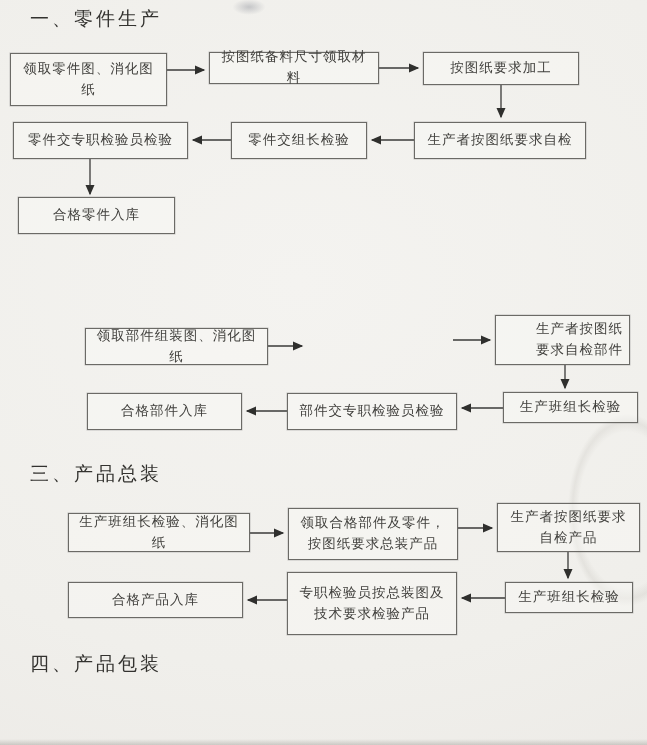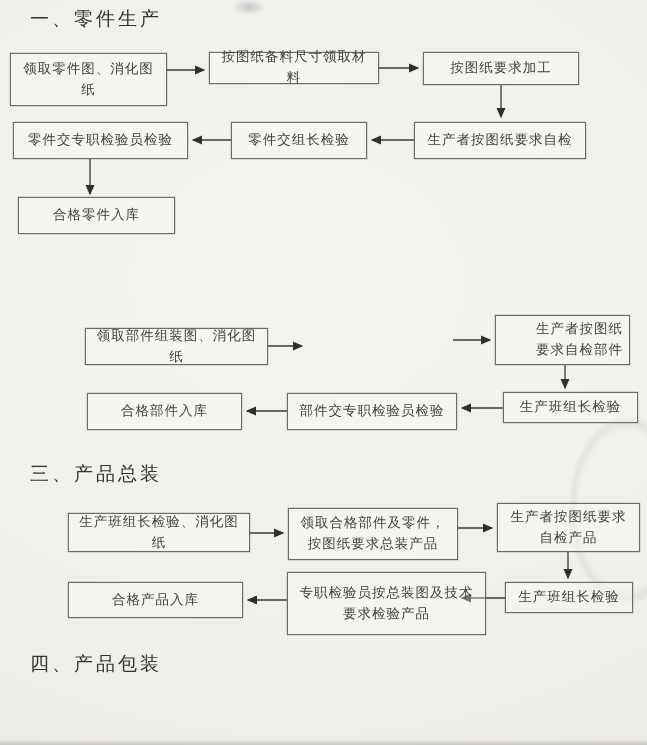--- a/index.html
+++ b/index.html
@@ -109,20 +109,20 @@
   <div class="sec-title" style="left:30px;top:461px;">三、产品总装</div>
 
   <div class="fbox" style="left:68px;top:513px;width:182px;height:39px;">生产班组长检验、消化图纸</div>
 
   <div class="fbox" style="left:288px;top:508px;width:170px;height:52px;">领取合格部件及零件，按图纸要求总装产品</div>
 
   <div class="fbox" style="left:497px;top:503px;width:143px;height:49px;">生产者按图纸要求自检产品</div>
 
   <div class="fbox" style="left:505px;top:582px;width:128px;height:31px;">生产班组长检验</div>
 
-  <div class="fbox" style="left:287px;top:572px;width:199px;height:63px;text-align:center;">专职检验员按总装图及技术要求检验产品</div>
+  <div class="fbox" style="left:287px;top:572px;width:170px;height:63px;text-align:center;">专职检验员按总装图及技术要求检验产品</div>
 
   <div class="fbox" style="left:68px;top:582px;width:175px;height:36px;">合格产品入库</div>
 
   <div class="sec-title" style="left:30px;top:651px;">四、产品包装</div>
 
 
 </div>
 
 </body></html>

